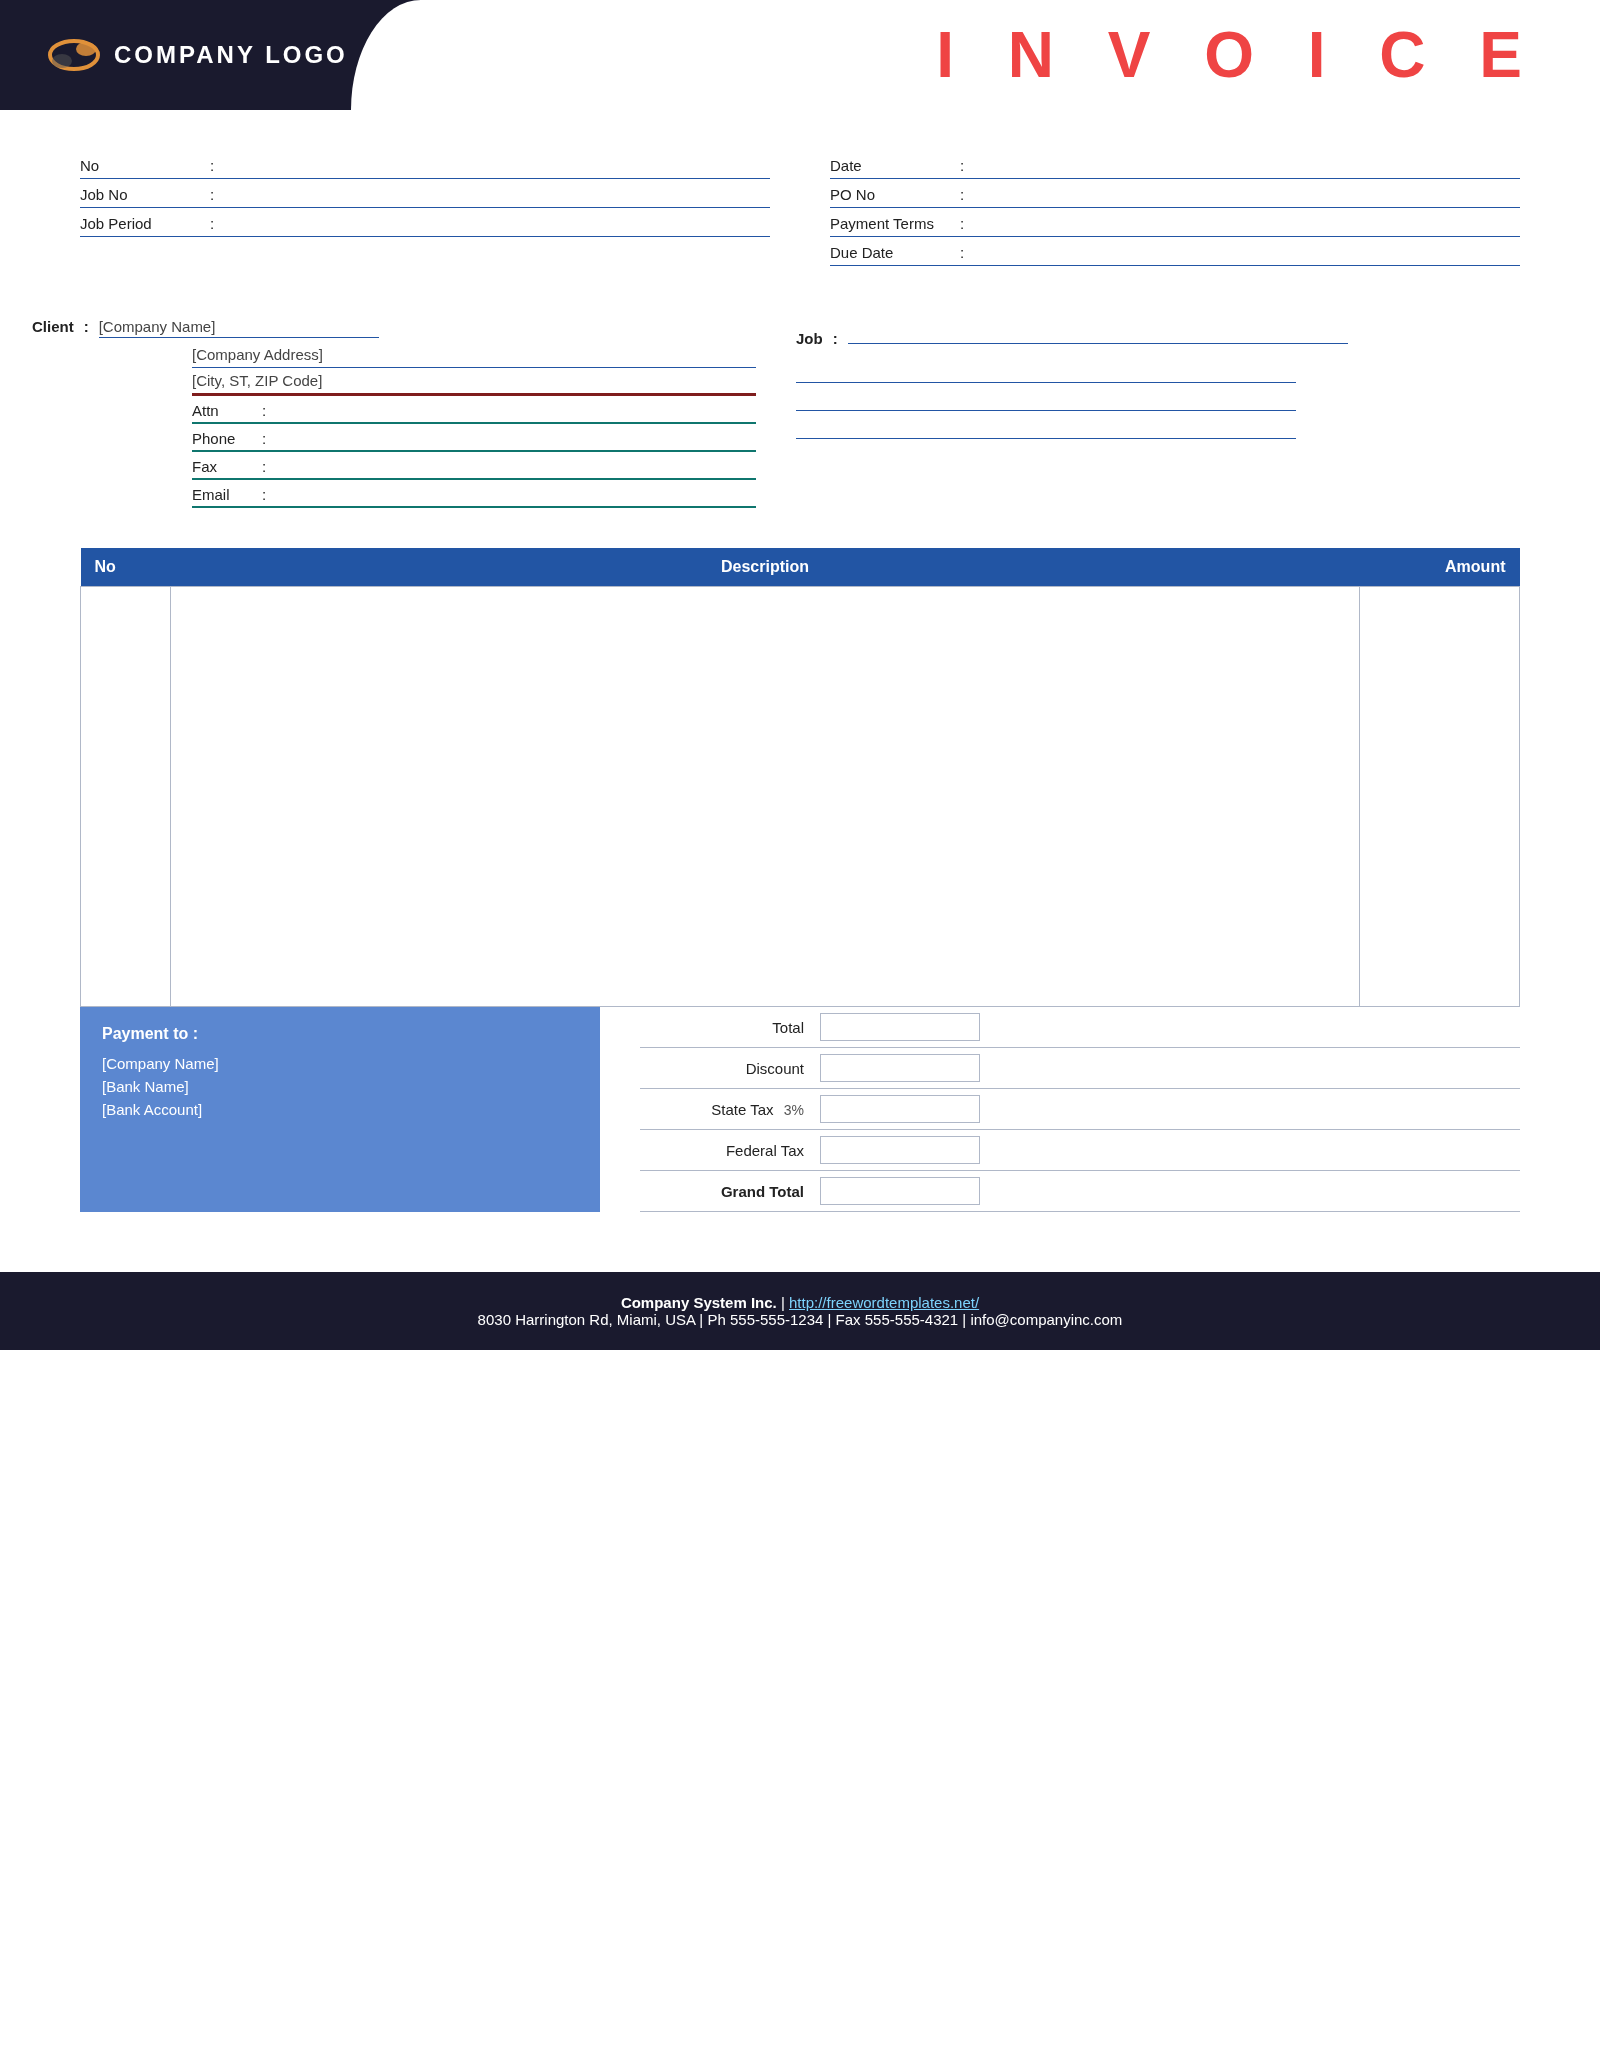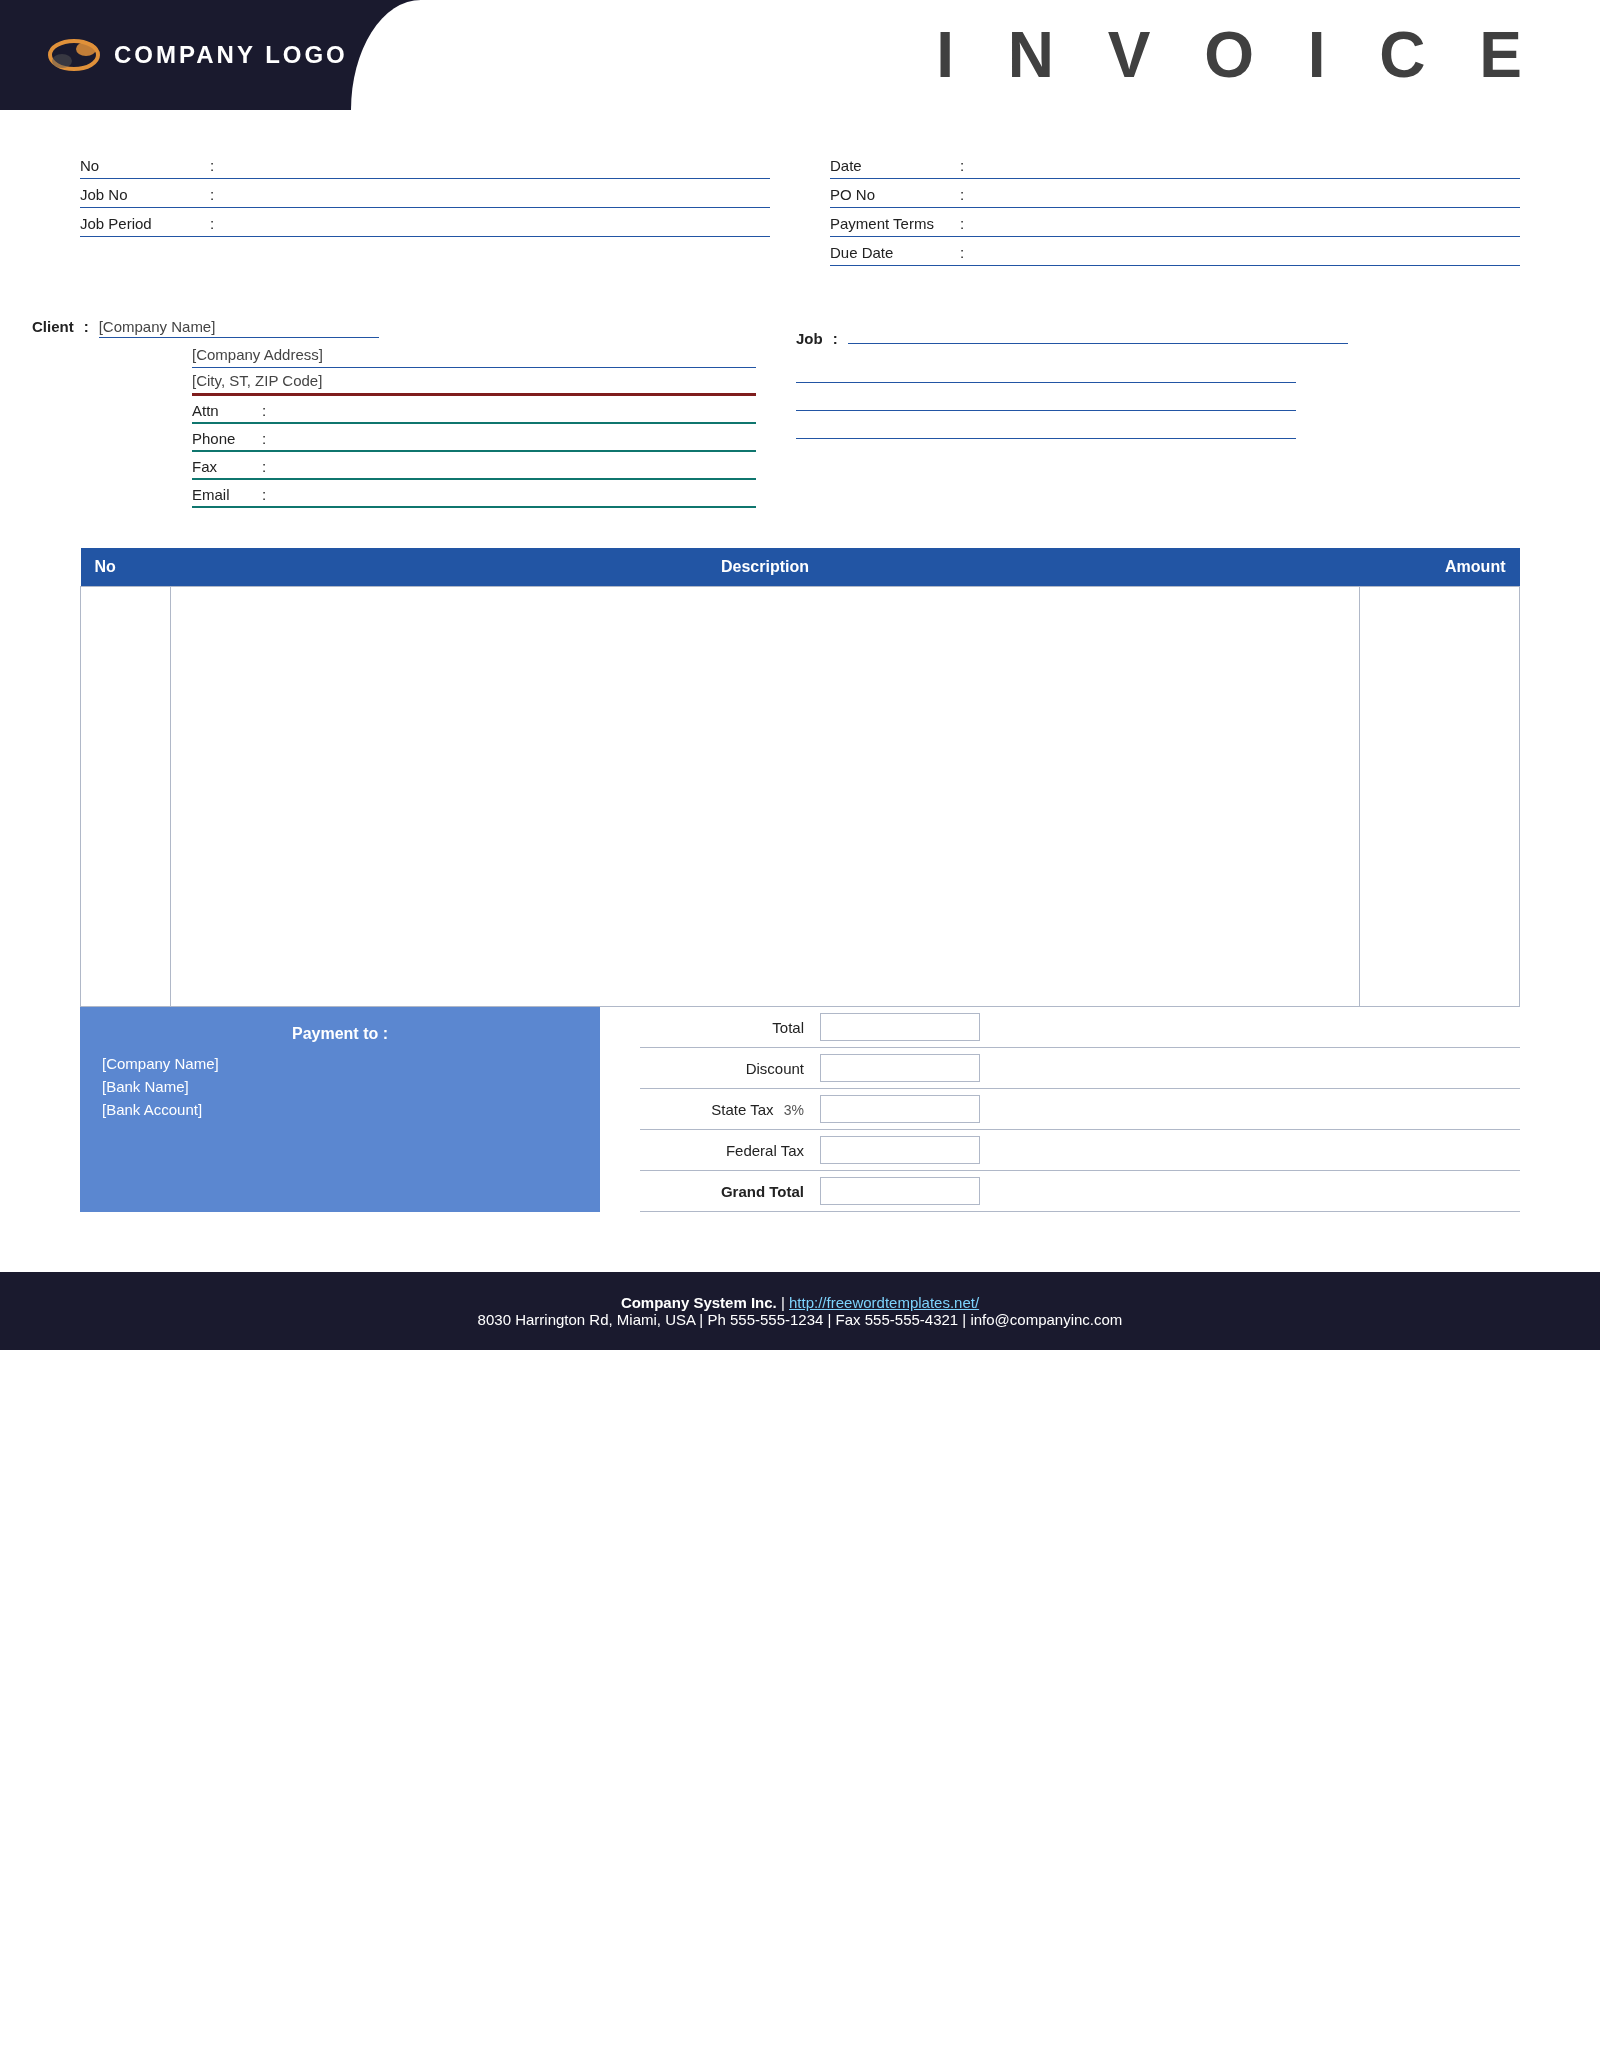--- a/index.html
+++ b/index.html
@@ -214,21 +214,20 @@
       color: #ffffff;
       display: flex;
       flex-direction: column;
       gap: 6px;
       max-width: 520px;
     }
     .payment-title {
       font-size: 16px;
       font-weight: bold;
       margin-bottom: 6px;
-      text-align: center;
     }
     .payment-field {
       font-size: 15px;
     }
     .totals-col {
       flex: 1;
       display: flex;
       flex-direction: column;
       align-items: flex-end;
       padding-left: 40px;
@@ -305,21 +304,21 @@
       <svg width="52" height="40" viewBox="0 0 52 40">
         <ellipse cx="26" cy="20" rx="24" ry="14" fill="none" stroke="#e0913a" stroke-width="4"></ellipse>
         <ellipse cx="38" cy="14" rx="10" ry="7" fill="#e0913a" opacity="0.85"></ellipse>
         <ellipse cx="14" cy="26" rx="10" ry="7" fill="#555" opacity="0.5"></ellipse>
       </svg>
       <span style="color:#fff;font-size:24px;font-weight:bold;letter-spacing:3px;">COMPANY LOGO</span>
     </div>
     <div class="header-curve"></div>
   </div>
   <div class="header-title-area">
-    <span style="font-size:64px;font-weight:900;letter-spacing:18px;color:#404040;font-family:Arial,sans-serif;">I N V O I C E</span>
+    <span style="font-size:64px;font-weight:900;letter-spacing:18px;color:#ef4444;font-family:Arial,sans-serif;">I N V O I C E</span>
   </div>
 </div>
 
 <div class="form-section">
   <div class="form-row-group">
 
     <div class="form-col">
       <div class="form-line">
         <span class="form-label">No</span>
         <span class="form-colon">:</span>

